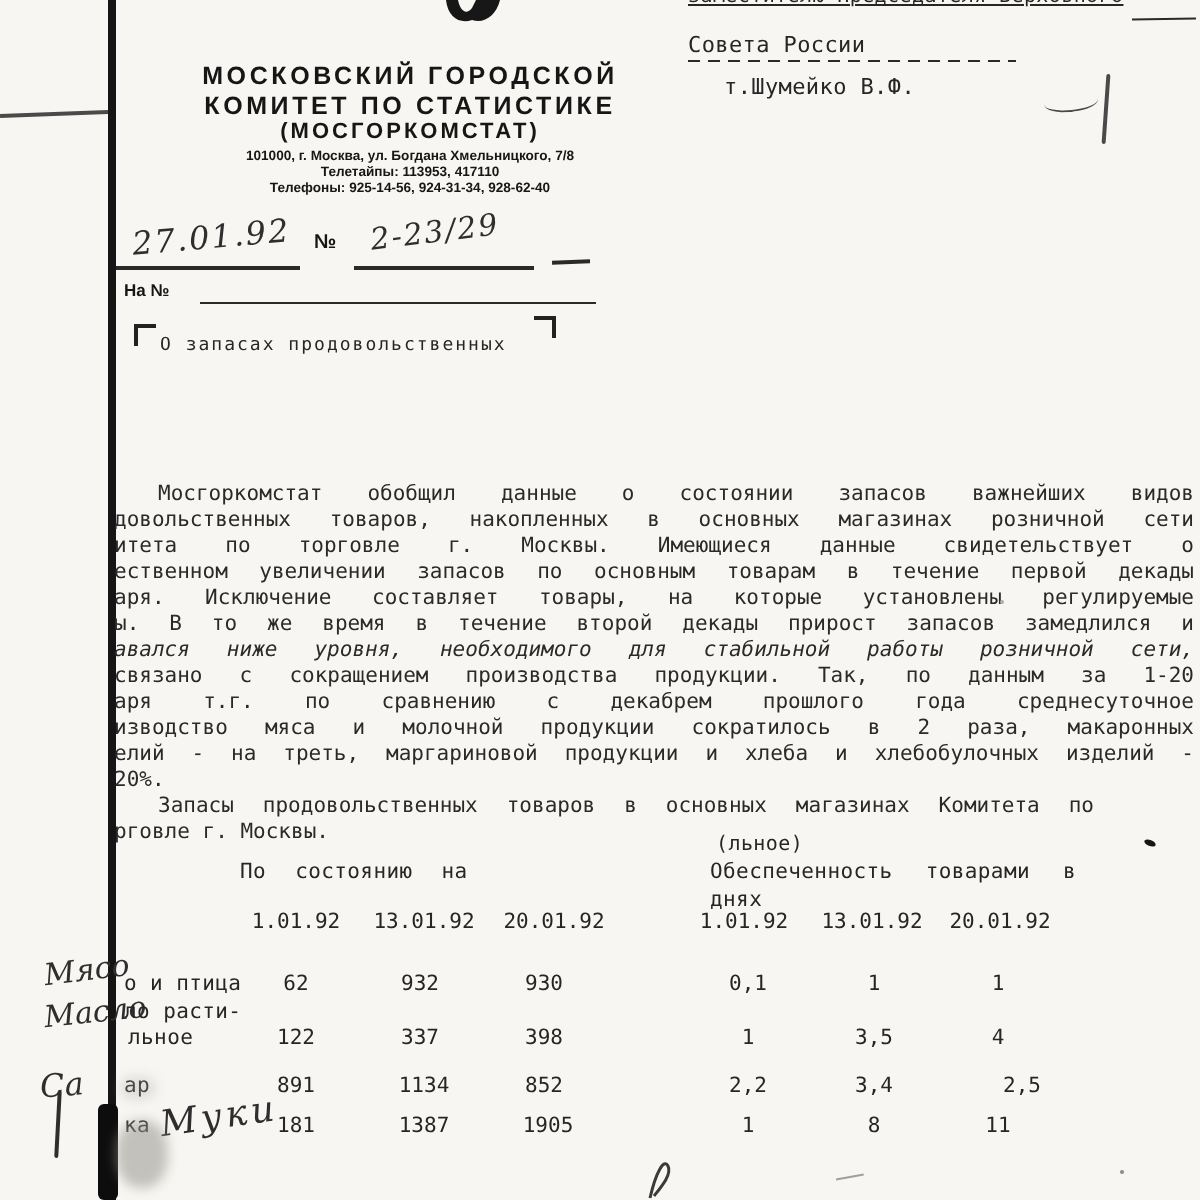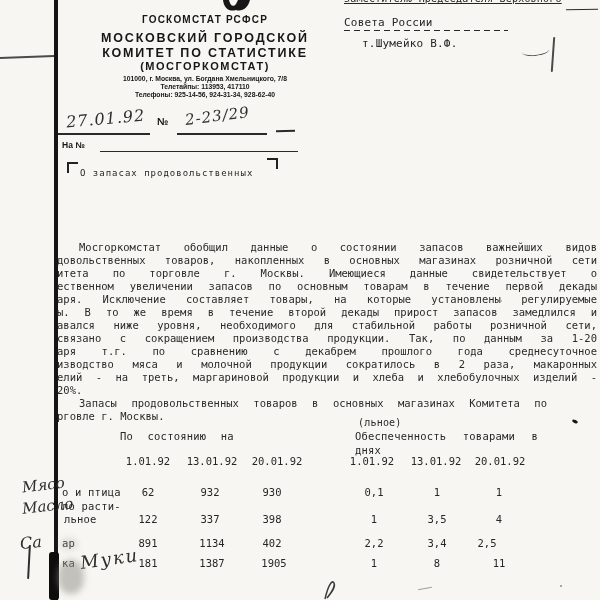--- a/index.html
+++ b/index.html
@@ -27,21 +27,20 @@
 <div class="page">
 
   <div class="line" style="left:54px;top:0;width:3.5px;height:600px;background:#151515;"></div>
   <div class="abs" style="left:49px;top:552px;width:10px;height:48px;background:#0d0d0d;border-radius:3px;"></div>
   <div class="line" style="left:0;top:56px;width:54px;height:1.5px;background:#4a4a4a;transform:rotate(-2deg);"></div>
 
   <svg class="abs" style="left:221px;top:0;" width="32" height="13" viewBox="0 0 32 13">
     <path d="M2,0 L8,0 C9,5 12,8 15,4 L17,0 L29,0 C27,8 21,12 15,10 C9,12 3,9 2,0 Z" fill="#171717"></path>
   </svg>
 
-  <div class="b" style="left:60px;top:14px;width:290px;text-align:center;font-size:10px;letter-spacing:1.2px;">ГОСКОМСТАТ РСФСР</div>
   <div class="b" style="left:60px;top:31px;width:290px;text-align:center;font-size:12.5px;letter-spacing:1.8px;">МОСКОВСКИЙ ГОРОДСКОЙ</div>
   <div class="b" style="left:60px;top:46px;width:290px;text-align:center;font-size:12.5px;letter-spacing:1.8px;">КОМИТЕТ ПО СТАТИСТИКЕ</div>
   <div class="b" style="left:60px;top:60px;width:290px;text-align:center;font-size:11px;letter-spacing:1.5px;">(МОСГОРКОМСТАТ)</div>
   <div class="b" style="left:60px;top:75px;width:290px;text-align:center;font-size:6.8px;font-weight:600;">101000, г. Москва, ул. Богдана Хмельницкого, 7/8</div>
   <div class="b" style="left:60px;top:83px;width:290px;text-align:center;font-size:6.8px;font-weight:600;">Телетайпы: 113953, 417110</div>
   <div class="b" style="left:60px;top:91px;width:290px;text-align:center;font-size:6.8px;font-weight:600;">Телефоны: 925-14-56, 924-31-34, 928-62-40</div>
 
   <div class="h" style="left:66px;top:109px;font-size:16px;letter-spacing:1px;transform:rotate(-5deg);">27.01.92</div>
   <div class="line" style="left:58px;top:133px;width:92px;height:1.5px;"></div>
   <div class="b" style="left:157px;top:116px;font-size:10px;">№</div>
@@ -65,21 +64,21 @@
   <div class="bracket" style="left:67px;top:162px;border-left:2px solid #222;border-top:2px solid #222;"></div>
   <div class="bracket" style="left:267px;top:158px;border-right:2px solid #222;border-top:2px solid #222;"></div>
   <div class="t" style="left:80px;top:168px;font-size:9px;letter-spacing:1px;">О запасах продовольственных</div>
 
   <div class="body-line jl" style="left:57px;top:241px;width:518px;padding-left:22px;">Мосгоркомстат обобщил данные о состоянии запасов важнейших видов</div>
   <div class="body-line jl" style="left:57px;top:254px;width:540px;">довольственных товаров, накопленных в основных магазинах розничной сети</div>
   <div class="body-line jl" style="left:57px;top:267px;width:540px;">итета по торговле г. Москвы. Имеющиеся данные свидетельствует о</div>
   <div class="body-line jl" style="left:57px;top:280px;width:540px;">ественном увеличении запасов по основным товарам в течение первой декады</div>
   <div class="body-line jl" style="left:57px;top:293px;width:540px;">аря. Исключение составляет товары, на которые установлены регулируемые</div>
   <div class="body-line jl" style="left:57px;top:306px;width:540px;">ы. В то же время в течение второй декады прирост запасов замедлился и</div>
-  <div class="body-line jl" style="left:57px;top:319px;width:540px;">авался ниже уровня, необходимого для стабильной работы розничной сети,</div>
+  <div class="body-line jl" style="left:57px;top:319px;width:540px;font-style:italic;">авался ниже уровня, необходимого для стабильной работы розничной сети,</div>
   <div class="body-line jl" style="left:57px;top:332px;width:540px;">связано с сокращением производства продукции. Так, по данным за 1-20</div>
   <div class="body-line jl" style="left:57px;top:345px;width:540px;">аря т.г. по сравнению с декабрем прошлого года среднесуточное</div>
   <div class="body-line jl" style="left:57px;top:358px;width:540px;">изводство мяса и молочной продукции сократилось в 2 раза, макаронных</div>
   <div class="body-line jl" style="left:57px;top:371px;width:540px;">елий - на треть, маргариновой продукции и хлеба и хлебобулочных изделий -</div>
   <div class="body-line" style="left:57px;top:384px;width:540px;">20%.</div>
 
   <div class="body-line jl" style="left:57px;top:397px;width:468px;padding-left:22px;">Запасы продовольственных товаров в основных магазинах Комитета по</div>
   <div class="body-line" style="left:57px;top:410px;width:540px;">рговле г. Москвы.</div>
 
   <div class="t" style="left:358px;top:417px;font-size:10px;">(льное)</div>
@@ -111,24 +110,24 @@
   <div class="cnum" style="left:210px;top:513px;">337</div>
   <div class="cnum" style="left:272px;top:513px;">398</div>
   <div class="cnum" style="left:374px;top:513px;">1</div>
   <div class="cnum" style="left:437px;top:513px;">3,5</div>
   <div class="cnum" style="left:499px;top:513px;">4</div>
 
   <div class="h" style="left:20px;top:533px;font-size:16px;transform:rotate(-5deg);">Са</div>
   <div class="t" style="left:62px;top:537px;">ар</div>
   <div class="cnum" style="left:148px;top:537px;">891</div>
   <div class="cnum" style="left:212px;top:537px;">1134</div>
-  <div class="cnum" style="left:272px;top:537px;">402</div>
+  <div class="cnum" style="left:272px;top:537px;">852</div>
   <div class="cnum" style="left:374px;top:537px;">2,2</div>
   <div class="cnum" style="left:437px;top:537px;">3,4</div>
-  <div class="cnum" style="left:487px;top:537px;">2,5</div>
+  <div class="cnum" style="left:511px;top:537px;">2,5</div>
 
   <div class="abs" style="left:28px;top:545px;width:2.2px;height:34px;background:#2e2e2e;border-radius:2px;transform:rotate(3deg);"></div>
   <div class="t" style="left:62px;top:557px;">ка</div>
   <div class="h" style="left:80px;top:548px;font-size:18px;letter-spacing:2px;transform:rotate(-8deg);">Муки</div>
   <div class="cnum" style="left:148px;top:557px;">181</div>
   <div class="cnum" style="left:212px;top:557px;">1387</div>
   <div class="cnum" style="left:274px;top:557px;">1905</div>
   <div class="cnum" style="left:374px;top:557px;">1</div>
   <div class="cnum" style="left:437px;top:557px;">8</div>
   <div class="cnum" style="left:499px;top:557px;">11</div>

